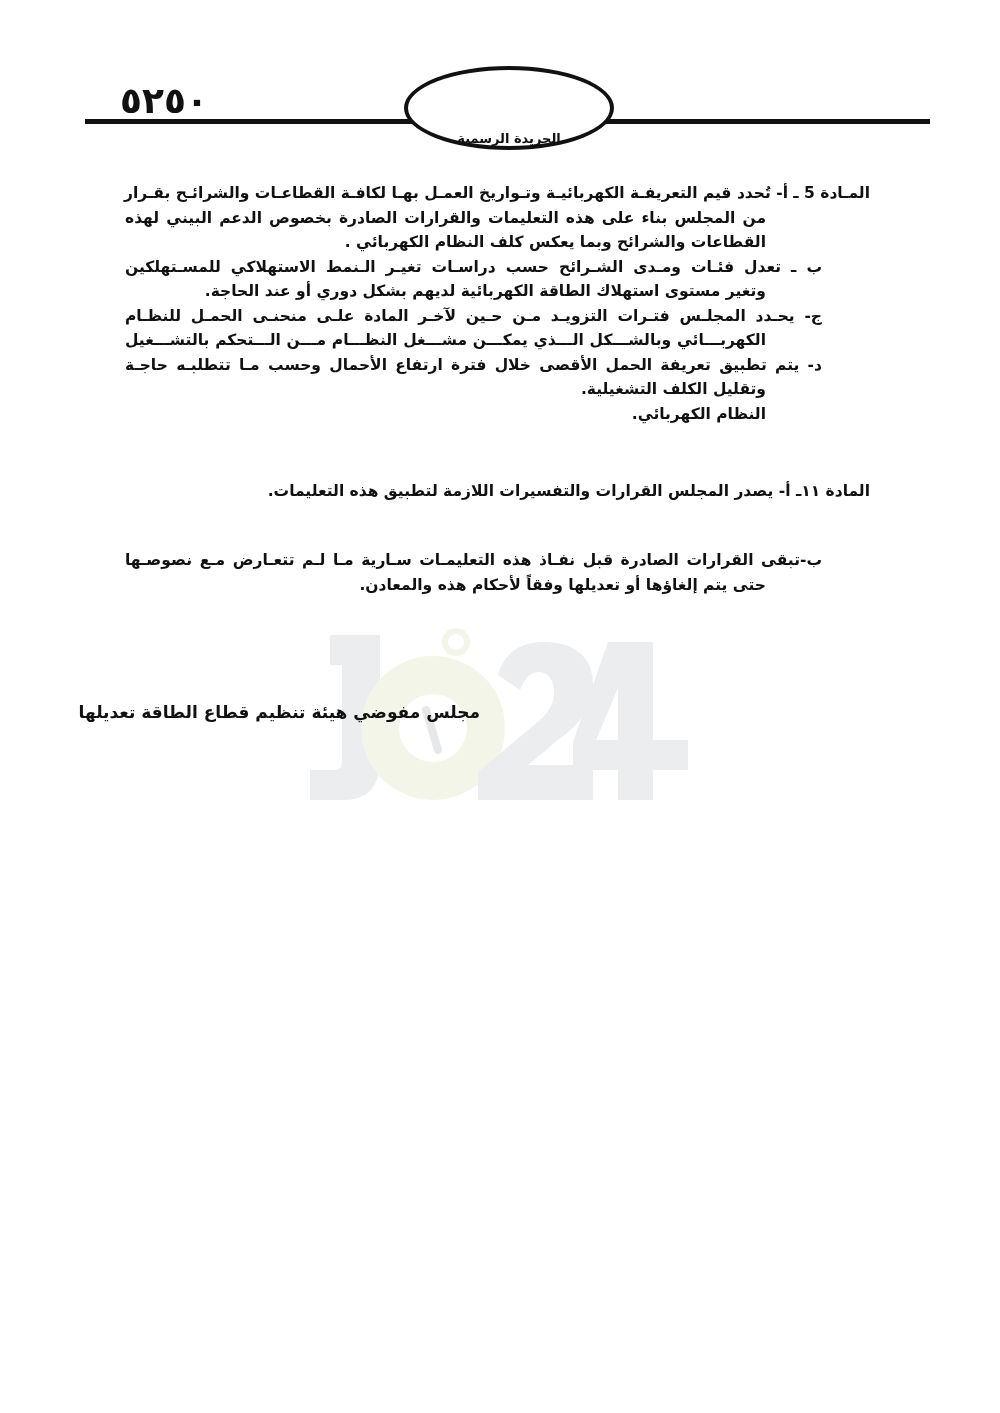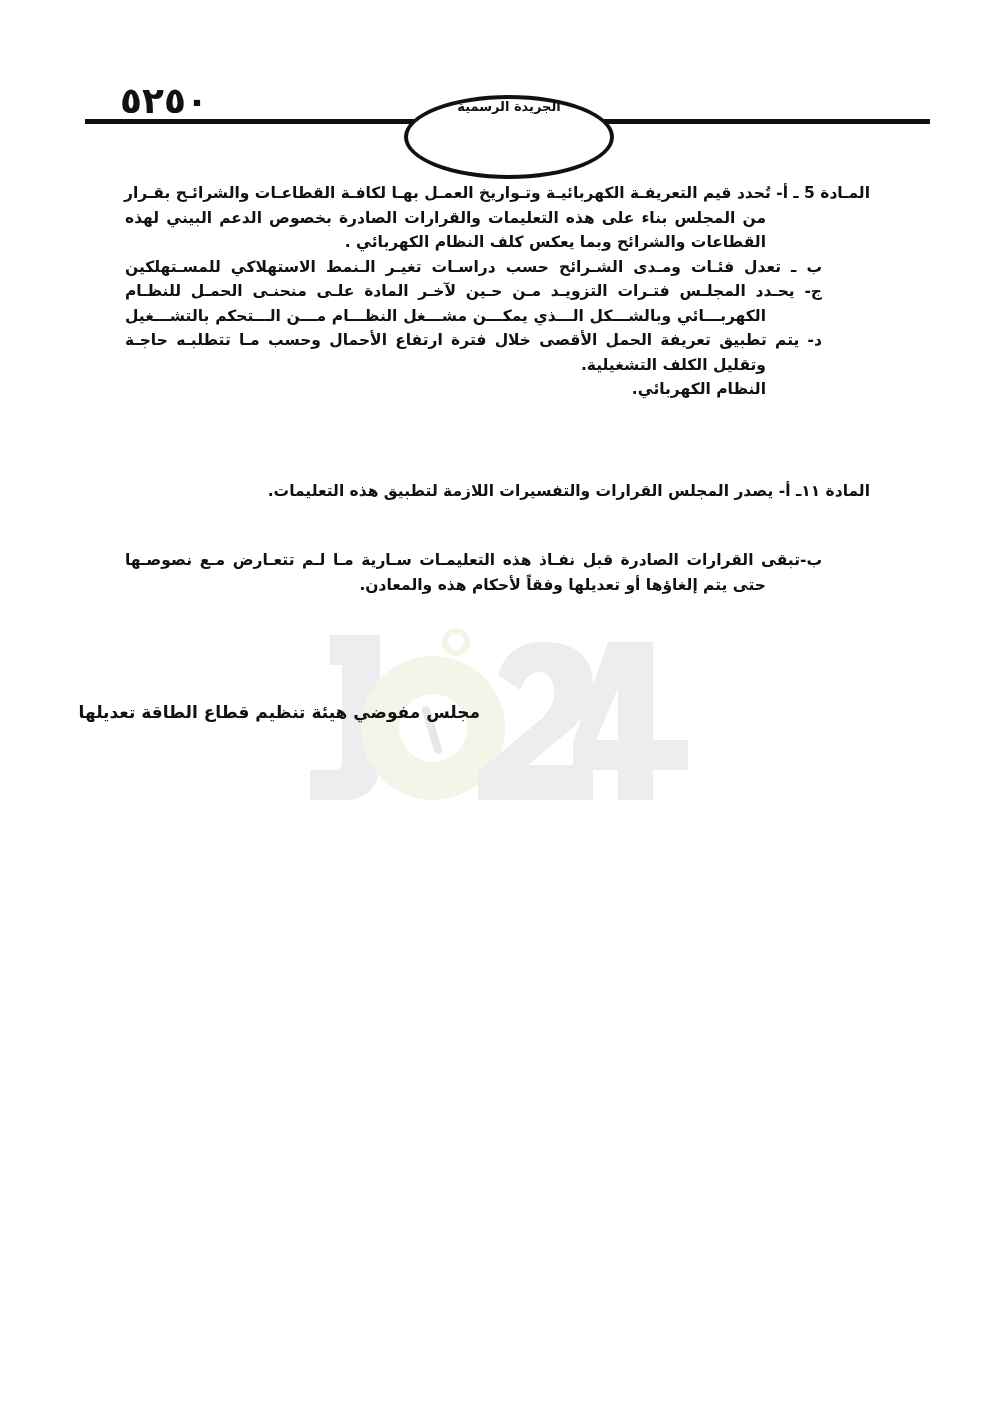--- a/index.html
+++ b/index.html
@@ -29,29 +29,29 @@
     position: absolute;
     left: 85px;
     top: 119px;
     width: 845px;
     height: 5px;
     background: #111;
   }
   .header-oval {
     position: absolute;
     left: 404px;
-    top: 95px;
+    top: 66px;
     width: 210px;
     height: 84px;
     border: 4px solid #111;
     border-radius: 50%;
     background: #fff;
     box-sizing: border-box;
     display: flex;
-    align-items: flex-start;
+    align-items: flex-end;
     justify-content: center;
   }
   .header-oval span {
     font-size: 13px;
     font-weight: bold;
     direction: rtl;
   }
   .content {
     position: absolute;
     left: 125px;
@@ -120,20 +120,21 @@
 
   <path d="M300 22 L345 22 L345 120 L380 120 L380 150 L345 150 L345 180 L310 180 L310 150 L265 150 L265 122 Z M310 68 L288 120 L310 120 Z" fill="#ecedef"></path>
 </svg>
 
 <div class="content art10">
   <div class="line">المـادة 5 ـ أ- تُحدد قيم التعريفـة الكهربائيـة وتـواريخ العمـل بهـا لكافـة القطاعـات والشرائـح بقـرار</div>
   <div class="line cont">من المجلس بناء على هذه التعليمات والقرارات الصادرة بخصوص الدعم البيني لهذه</div>
   <div class="line cont last">القطاعات والشرائح وبما يعكس كلف النظام الكهربائي .</div>
 
   <div class="line sub">ب ـ تعدل فئـات ومـدى الشـرائح حسب دراسـات تغيـر الـنمط الاستهلاكي للمسـتهلكين</div>
+  <div class="line cont last">وتغير مستوى استهلاك الطاقة الكهربائية لديهم بشكل دوري أو عند الحاجة.</div>
 
   <div class="line sub">ج- يحـدد المجلـس فتـرات التزويـد مـن حـين لآخـر المادة علـى منحنـى الحمـل للنظـام</div>
   <div class="line cont">الكهربـــائي وبالشـــكل الـــذي يمكـــن مشـــغل النظـــام مـــن الـــتحكم بالتشـــغيل</div>
   <div class="line sub">د- يتم تطبيق تعريفة الحمل الأقصى خلال فترة ارتفاع الأحمال وحسب مـا تتطلبـه حاجـة</div>
 
   <div class="line cont last">وتقليل الكلف التشغيلية.</div>
   <div class="line cont last">النظام الكهربائي.</div>
 </div>
 
 <div class="content art11a">

